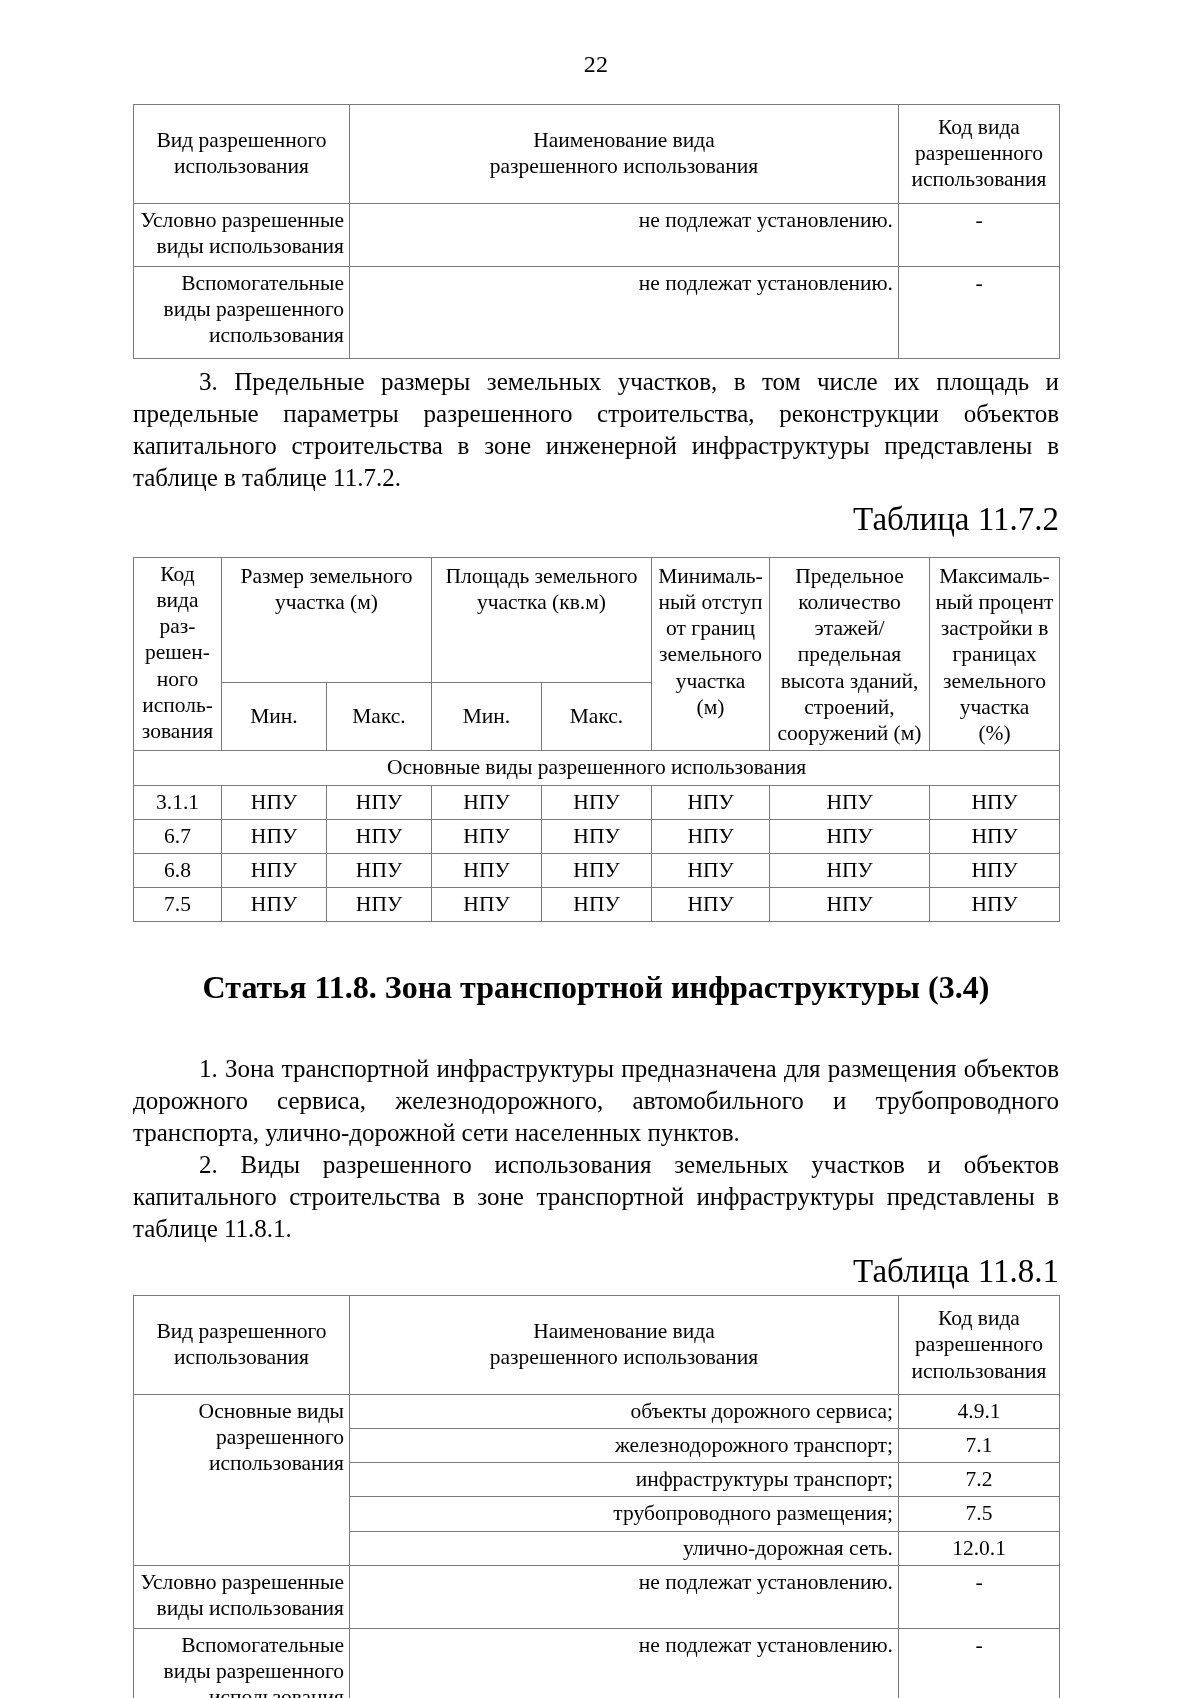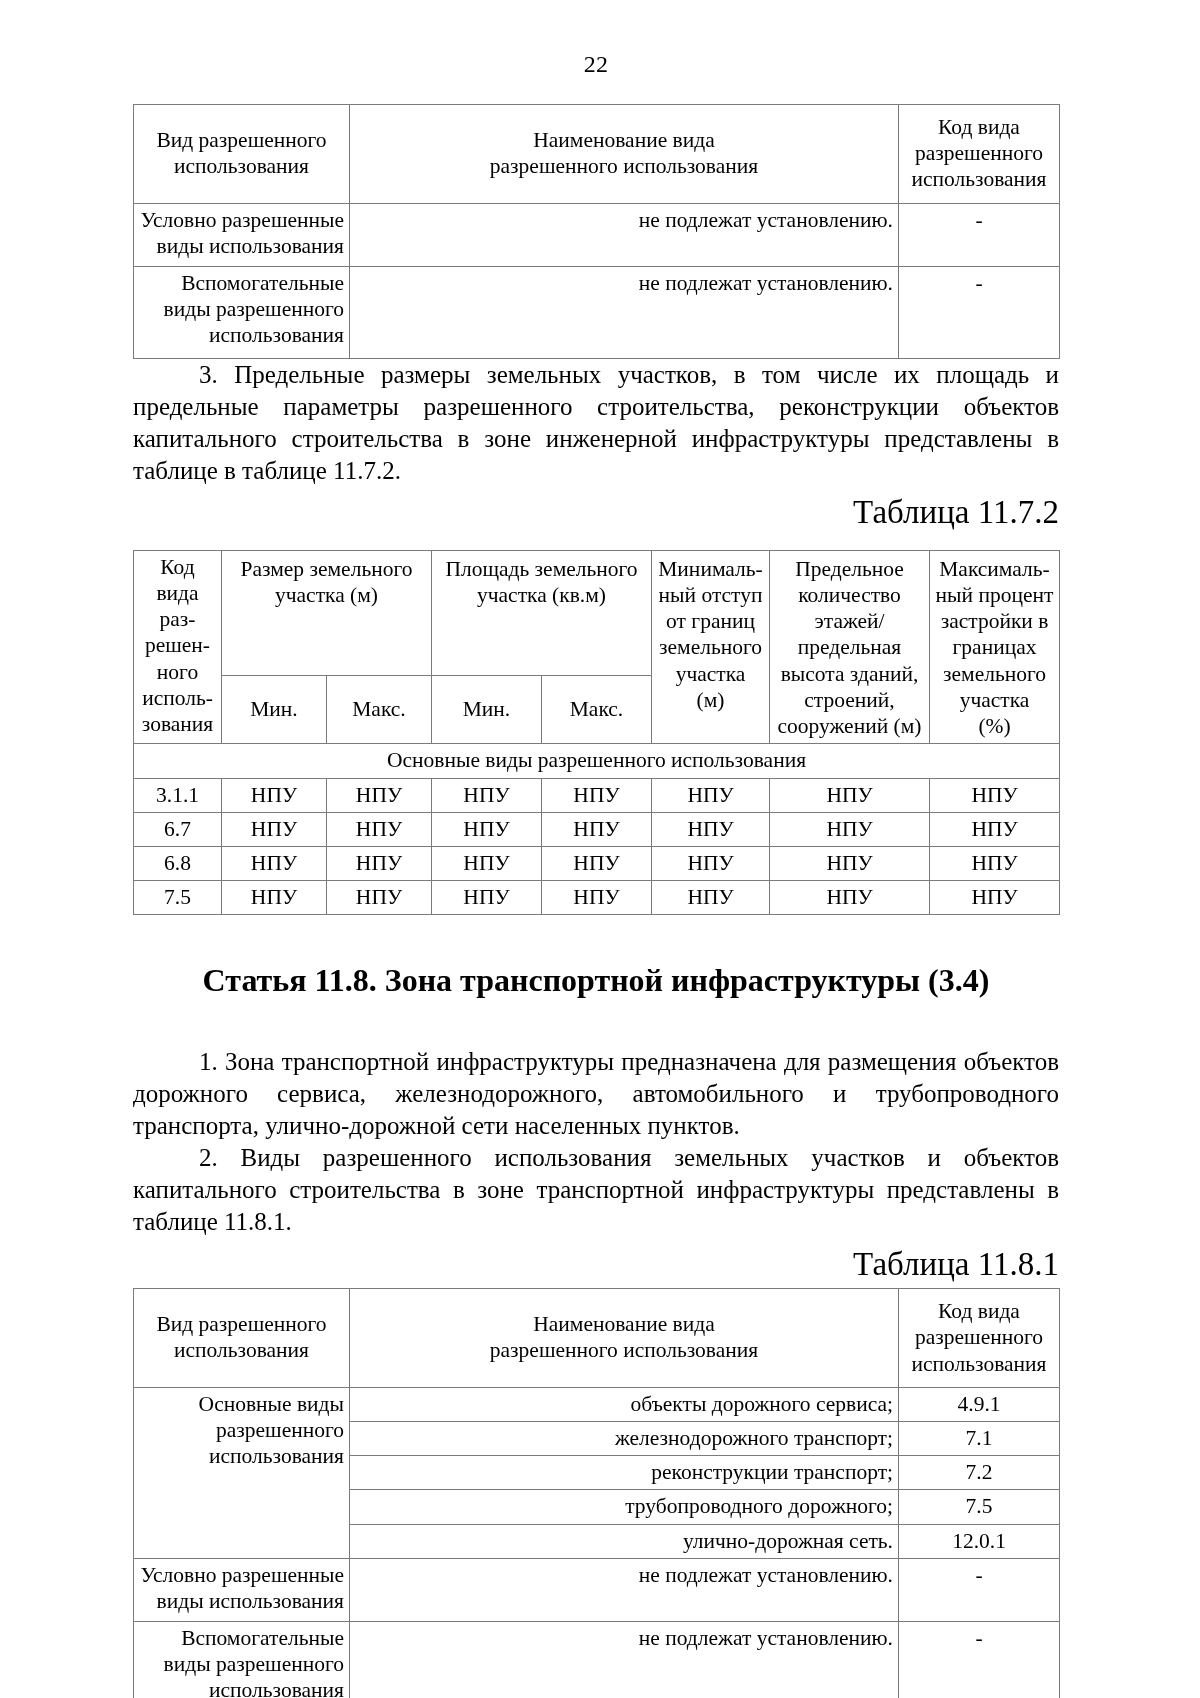--- a/index.html
+++ b/index.html
@@ -67,21 +67,21 @@
 
   
   p.para {
     margin: 0;
     font-size: 25px;
     line-height: 1.285;
     text-align: justify;
     text-indent: 66px;
     hyphens: none;
   }
-  p.para.first { margin-top: 0; }
+  p.para.first { margin-top: 7px; }
   .caption {
     font-size: 33px;
     text-align: right;
     margin: 6px 0 4px 0;
     line-height: 1.2;
   }
   h2.article {
     font-size: 32px;
     font-weight: bold;
     text-align: center;
@@ -255,25 +255,25 @@
         <tr>
           <td class="lft tall-left" rowspan="5">Основные виды<br>разрешенного<br>использования</td>
           <td class="lft">объекты дорожного сервиса;</td>
           <td class="code">4.9.1</td>
         </tr>
         <tr>
           <td class="lft">железнодорожного транспорт;</td>
           <td class="code">7.1</td>
         </tr>
         <tr>
-          <td class="lft">реконструкции транспорт;</td>
+          <td class="lft">инфраструктуры транспорт;</td>
           <td class="code">7.2</td>
         </tr>
         <tr>
-          <td class="lft">трубопроводного дорожного;</td>
+          <td class="lft">трубопроводного размещения;</td>
           <td class="code">7.5</td>
         </tr>
         <tr>
           <td class="lft">улично-дорожная сеть.</td>
           <td class="code">12.0.1</td>
         </tr>
         <tr class="row-a">
           <td class="lft">Условно разрешенные<br>виды использования</td>
           <td class="lft">не подлежат установлению.</td>
           <td class="code">-</td>

